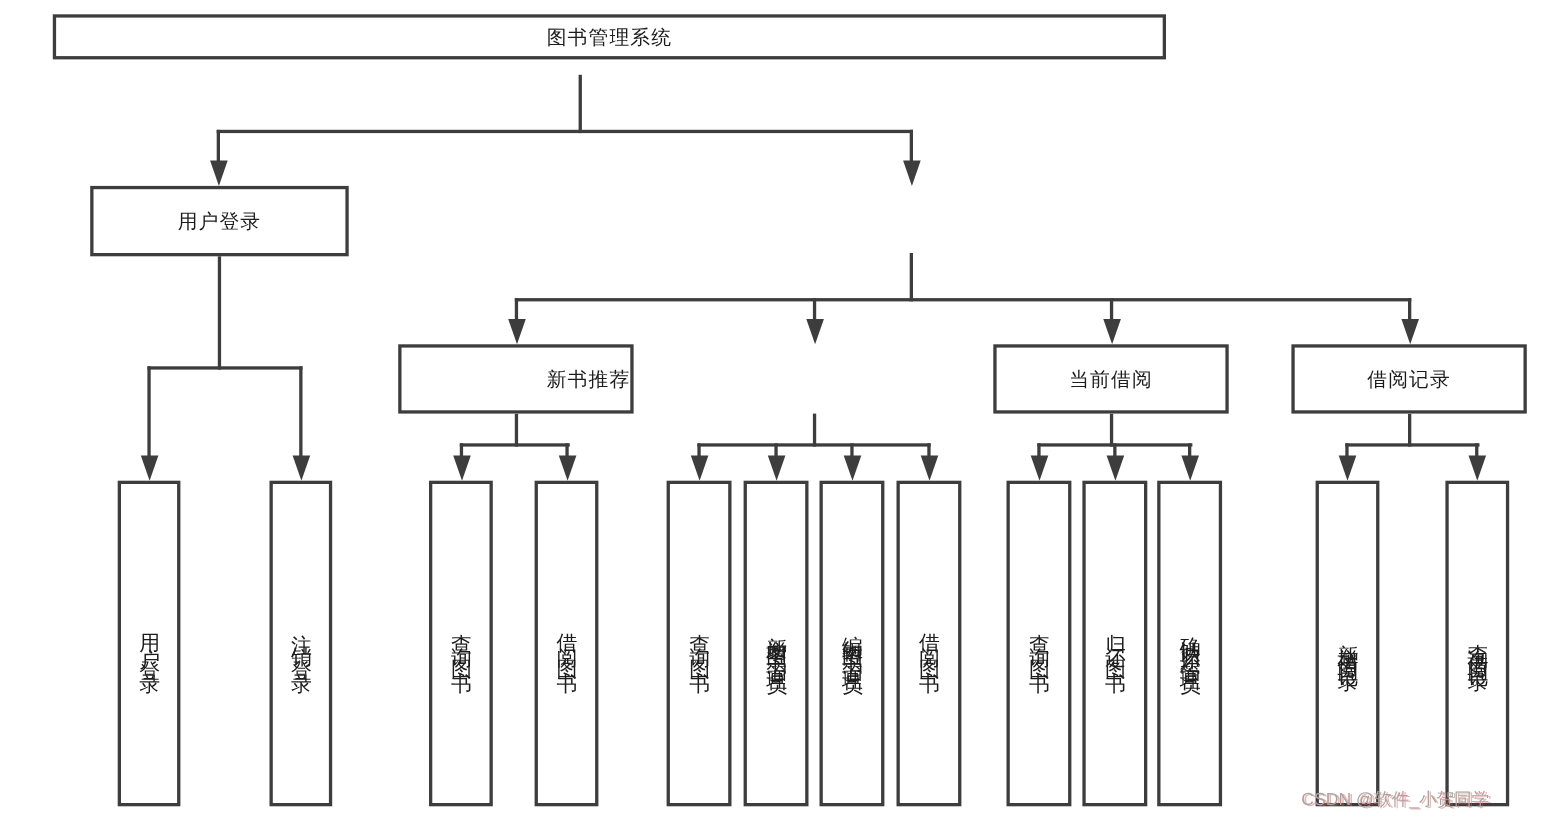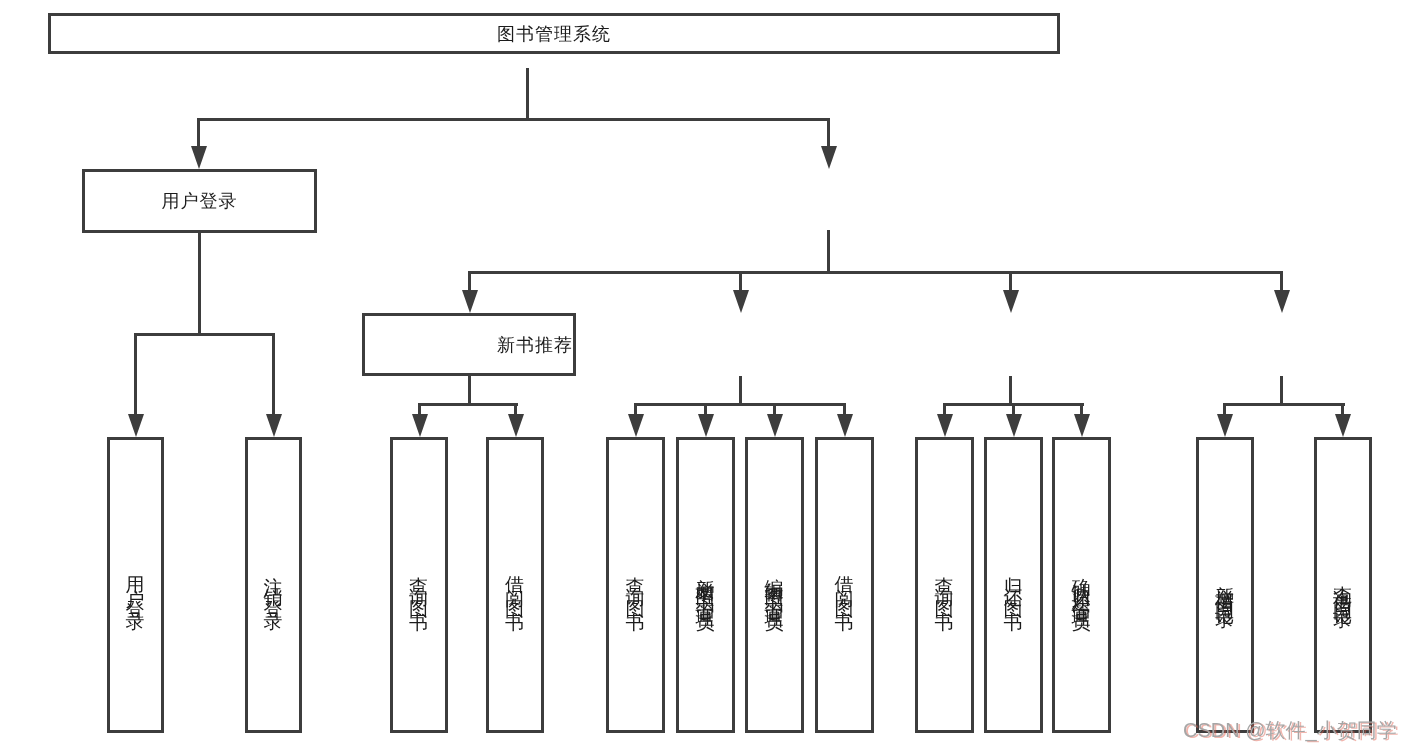--- a/index.html
+++ b/index.html
@@ -21,21 +21,21 @@
   }
   .node-v.long{letter-spacing:5px;}
   .line{position:absolute;background:#3d3d3d;}
   .arrow{
     position:absolute;width:0;height:0;
     border-left:8px solid transparent;border-right:8px solid transparent;
     border-top:23px solid #3d3d3d;
   }
   .watermark{
     position:absolute;left:1183px;top:717px;
-    font-size:20px;color:#a6a6a6;
+    font-size:16px;color:#a6a6a6;
     text-shadow:2px 1px 0 rgba(224,90,74,0.45);
     white-space:nowrap;
   }
 </style>
 </head>
 <body>
 
 <div id="canvas">
 
   <div class="line" style="left:526px;top:68px;width:3px;height:53px;"></div>
@@ -100,20 +100,26 @@
   <div class="node node-h" style="left:32px;top:13px;width:1012px;height:41px;margin-left:16px;">
     <span>图书管理系统</span>
   </div>
   <div class="node node-h" style="left:82px;top:169px;width:235px;height:64px;">
     <span>用户登录</span>
   </div>
 
   <div class="node node-h" style="left:362px;top:313px;width:214px;height:63px;justify-content:flex-end;">
     <span>新书推荐</span>
   </div>
+  <div class="node node-h" style="left:903px;top:313px;width:214px;height:63px;">
+    <span>当前借阅</span>
+  </div>
+  <div class="node node-h" style="left:1174px;top:313px;width:214px;height:63px;">
+    <span>借阅记录</span>
+  </div>
 
   <div class="node node-v" style="left:107px;width:57px;">用户登录</div>
   <div class="node node-v" style="left:245px;width:57px;">注销登录</div>
   <div class="node node-v" style="left:390px;">查询图书</div>
   <div class="node node-v" style="left:486px;">借阅图书</div>
   <div class="node node-v" style="left:606px;width:59px;">查询图书</div>
   <div class="node node-v long" style="left:676px;width:59px;">新增图书（管理员）</div>
   <div class="node node-v long" style="left:745px;width:59px;">编辑图书（管理员）</div>
   <div class="node node-v" style="left:815px;width:59px;">借阅图书</div>
   <div class="node node-v" style="left:915px;width:59px;">查询图书</div>

